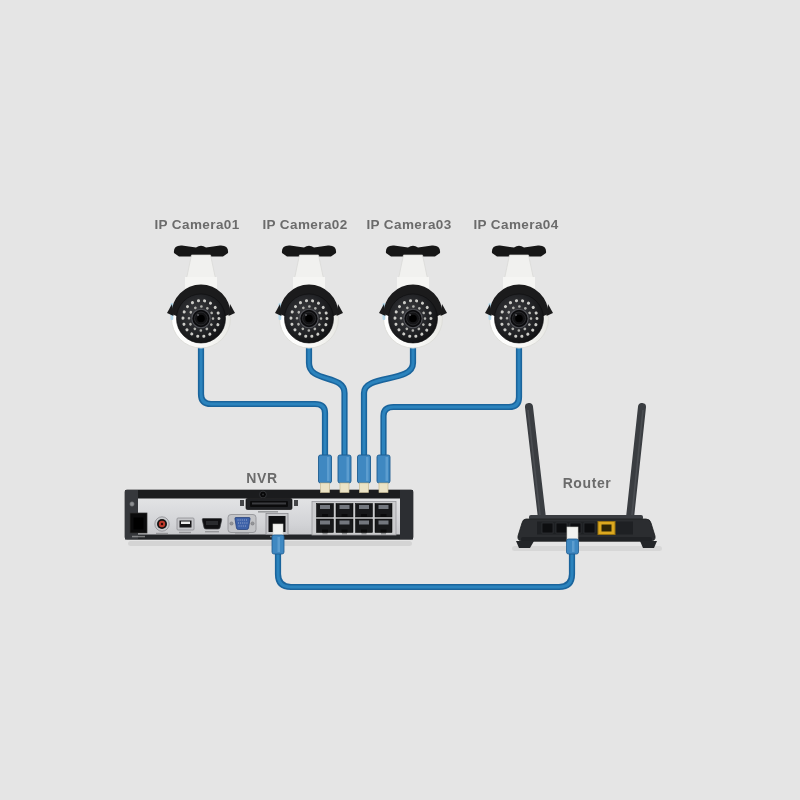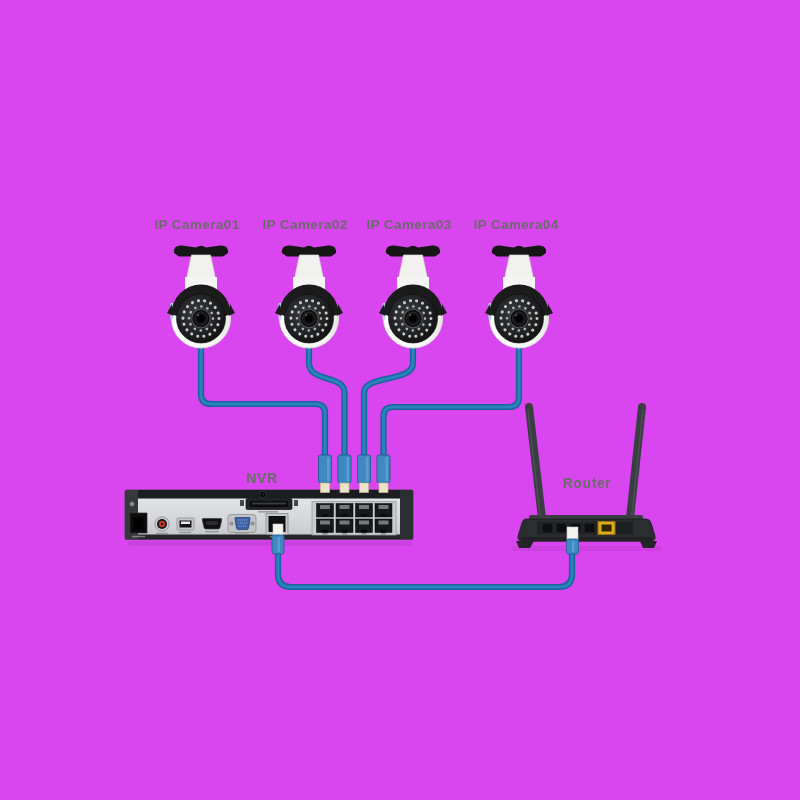--- a/index.html
+++ b/index.html
@@ -1,16 +1,16 @@
 <!DOCTYPE html>
 <html><head>
 <meta charset="utf-8">
 <style>
   html,body{margin:0;padding:0;background:#ffffff;}
-  .stage{position:relative;width:800px;height:800px;background:#d946ef;overflow:hidden;}
+  .stage{position:relative;width:800px;height:800px;background:#e5e5e5;overflow:hidden;}
   svg{display:block;}
   .lbl{font-family:"Liberation Sans",sans-serif;font-weight:bold;font-size:13.5px;letter-spacing:.4px;text-anchor:middle;}
   .lbl-lg{font-family:"Liberation Sans",sans-serif;font-weight:bold;font-size:14px;letter-spacing:.6px;text-anchor:middle;}
   .cable-outer{fill:none;stroke:#1a649c;stroke-width:6.2;stroke-linejoin:round;}
   .cable-inner{fill:none;stroke:#2b83bd;stroke-width:3;stroke-linejoin:round;}
 </style>
 </head>
 <body>
 
 <div class="stage">

